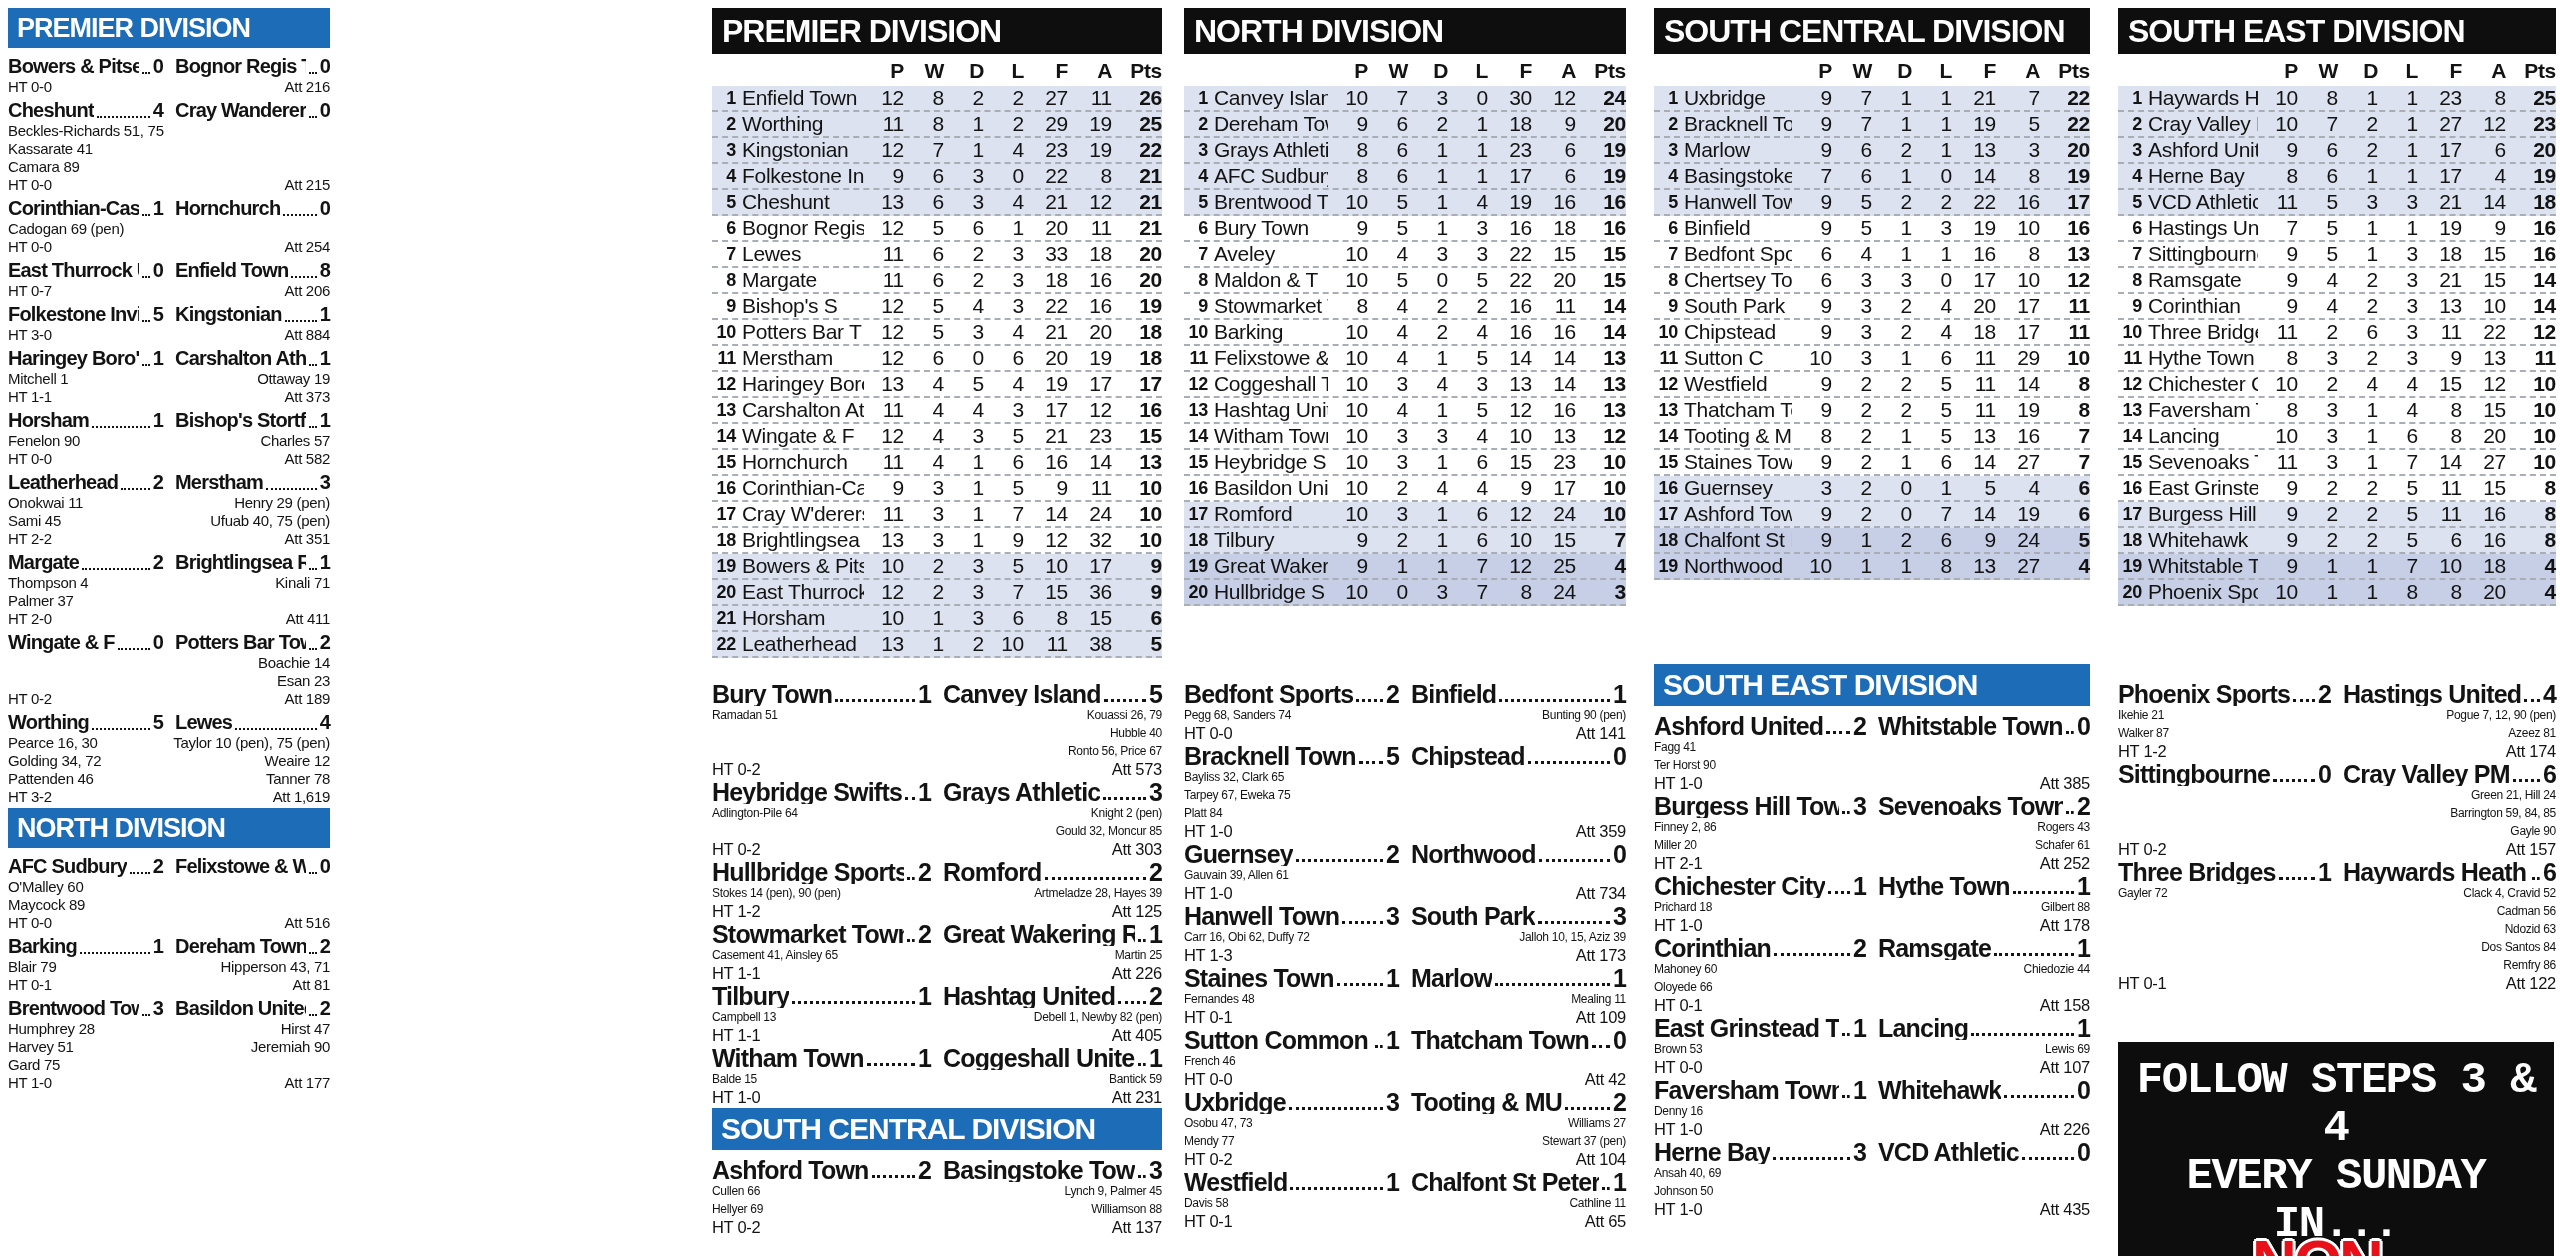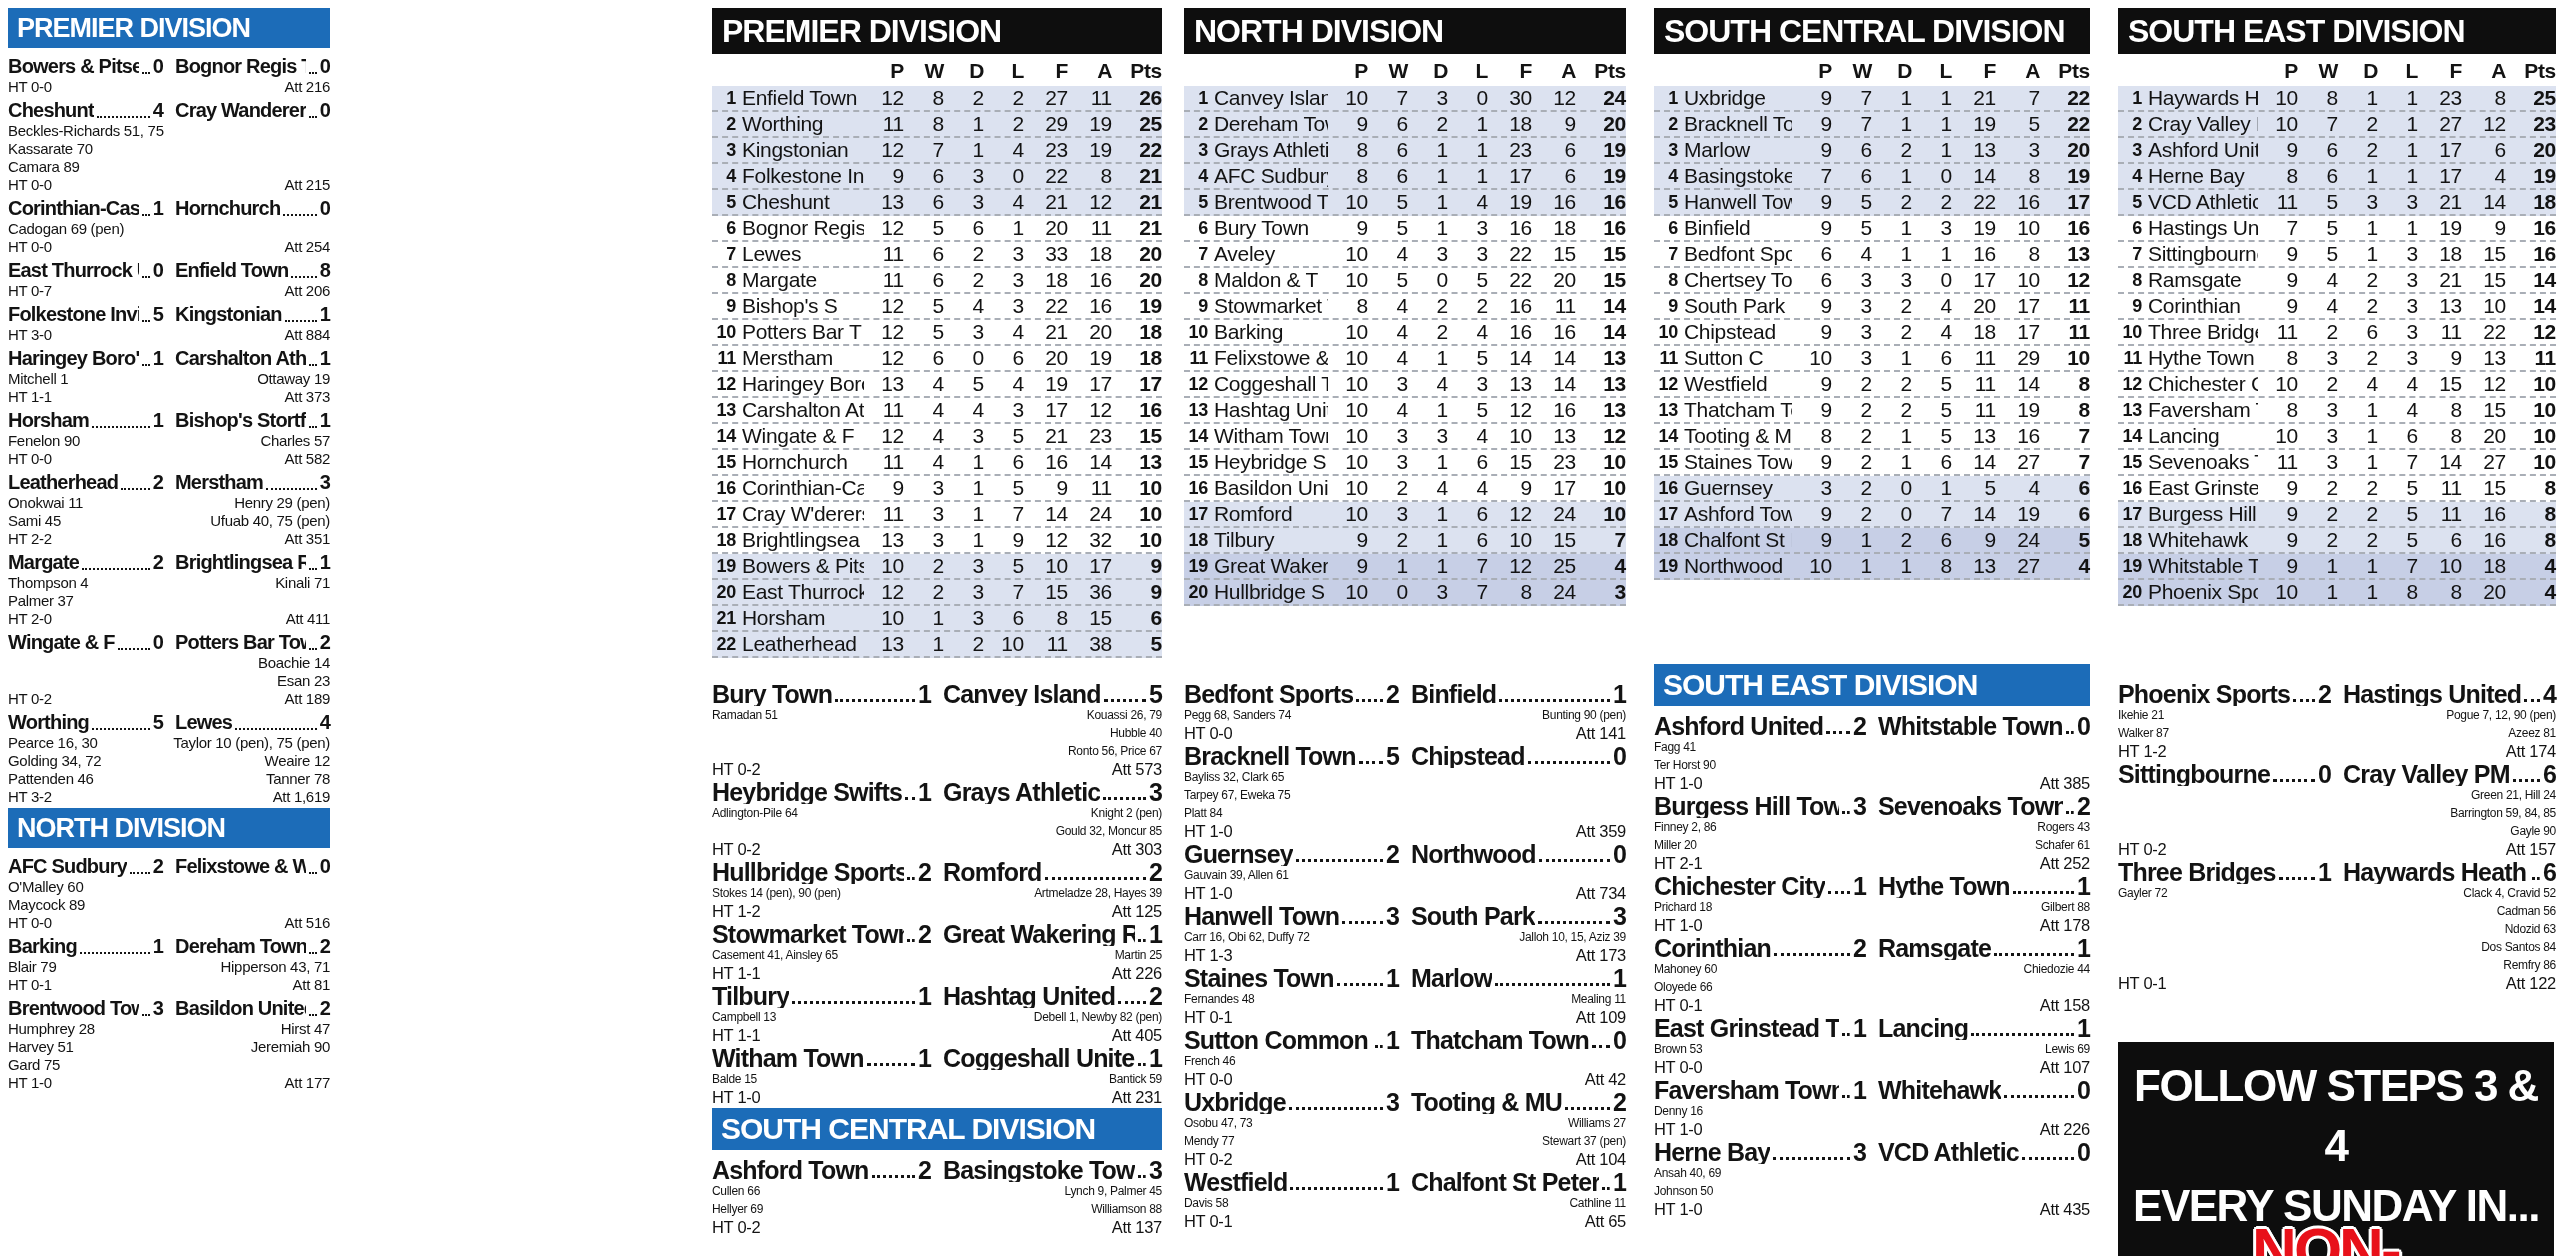--- a/index.html
+++ b/index.html
@@ -51,21 +51,21 @@
   #col1 .scorers{font-size:15px;}
   .home-scorers{flex:1.05;min-width:0;}
   .away-scorers{flex:1;text-align:right;min-width:0;}
   .scorer-line{white-space:nowrap;}
   .ht-line{display:flex;justify-content:space-between;font-weight:normal;font-size:16.5px;line-height:18px;}
   #col1 .ht-line{font-size:15px;}
 
   
   .ad{position:absolute;top:1042px;left:0;right:2px;height:214px;background:#0d0d0d;
       color:#fff;text-align:center;overflow:hidden;}
-  .ad-line{font-weight:bold;font-size:44px;line-height:60px;letter-spacing:-1.5px;}
+  .ad-line{font-weight:bold;font-size:44px;line-height:48px;letter-spacing:-1.5px;font-family:Liberation Mono, monospace;}
   .ad-line.first{margin-top:14px;}
   .ad-logo{position:relative;margin-top:14px;height:70px;display:flex;align-items:center;justify-content:center;}
   .ad-the{color:#fff;font-weight:bold;font-size:16px;margin-right:3px;align-self:flex-end;margin-bottom:10px;}
   .ad-nonleague{color:#e8111a;font-weight:bold;font-size:62px;letter-spacing:-3px;
       text-shadow:-3px 0 0 #fff,3px 0 0 #fff,0 -3px 0 #fff,0 3px 0 #fff,-2px -2px 0 #fff,2px 2px 0 #fff,-2px 2px 0 #fff,2px -2px 0 #fff;}
   .ad-paper{color:#fff;font-weight:bold;font-size:16px;margin-left:3px;align-self:flex-end;margin-bottom:10px;}
 </style>
 </head>
 <body>
 
@@ -99,21 +99,21 @@
           </span>
           <span class="half away">
             <span class="team">Cray Wanderers</span>
             <span class="dots"></span>
             <span class="score">0</span>
           </span>
         </div>
         <div class="scorers">
           <div class="home-scorers">
             <div class="scorer-line">Beckles-Richards 51, 75</div>
-            <div class="scorer-line">Kassarate 70</div>
+            <div class="scorer-line">Kassarate 41</div>
             <div class="scorer-line">Camara 89</div>
           </div>
           <div class="away-scorers"></div>
         </div>
         <div class="ht-line">
           <span class="ht">HT 0-0</span>
           <span class="att">Att 215</span>
         </div>
       </div>
       <div class="match">

